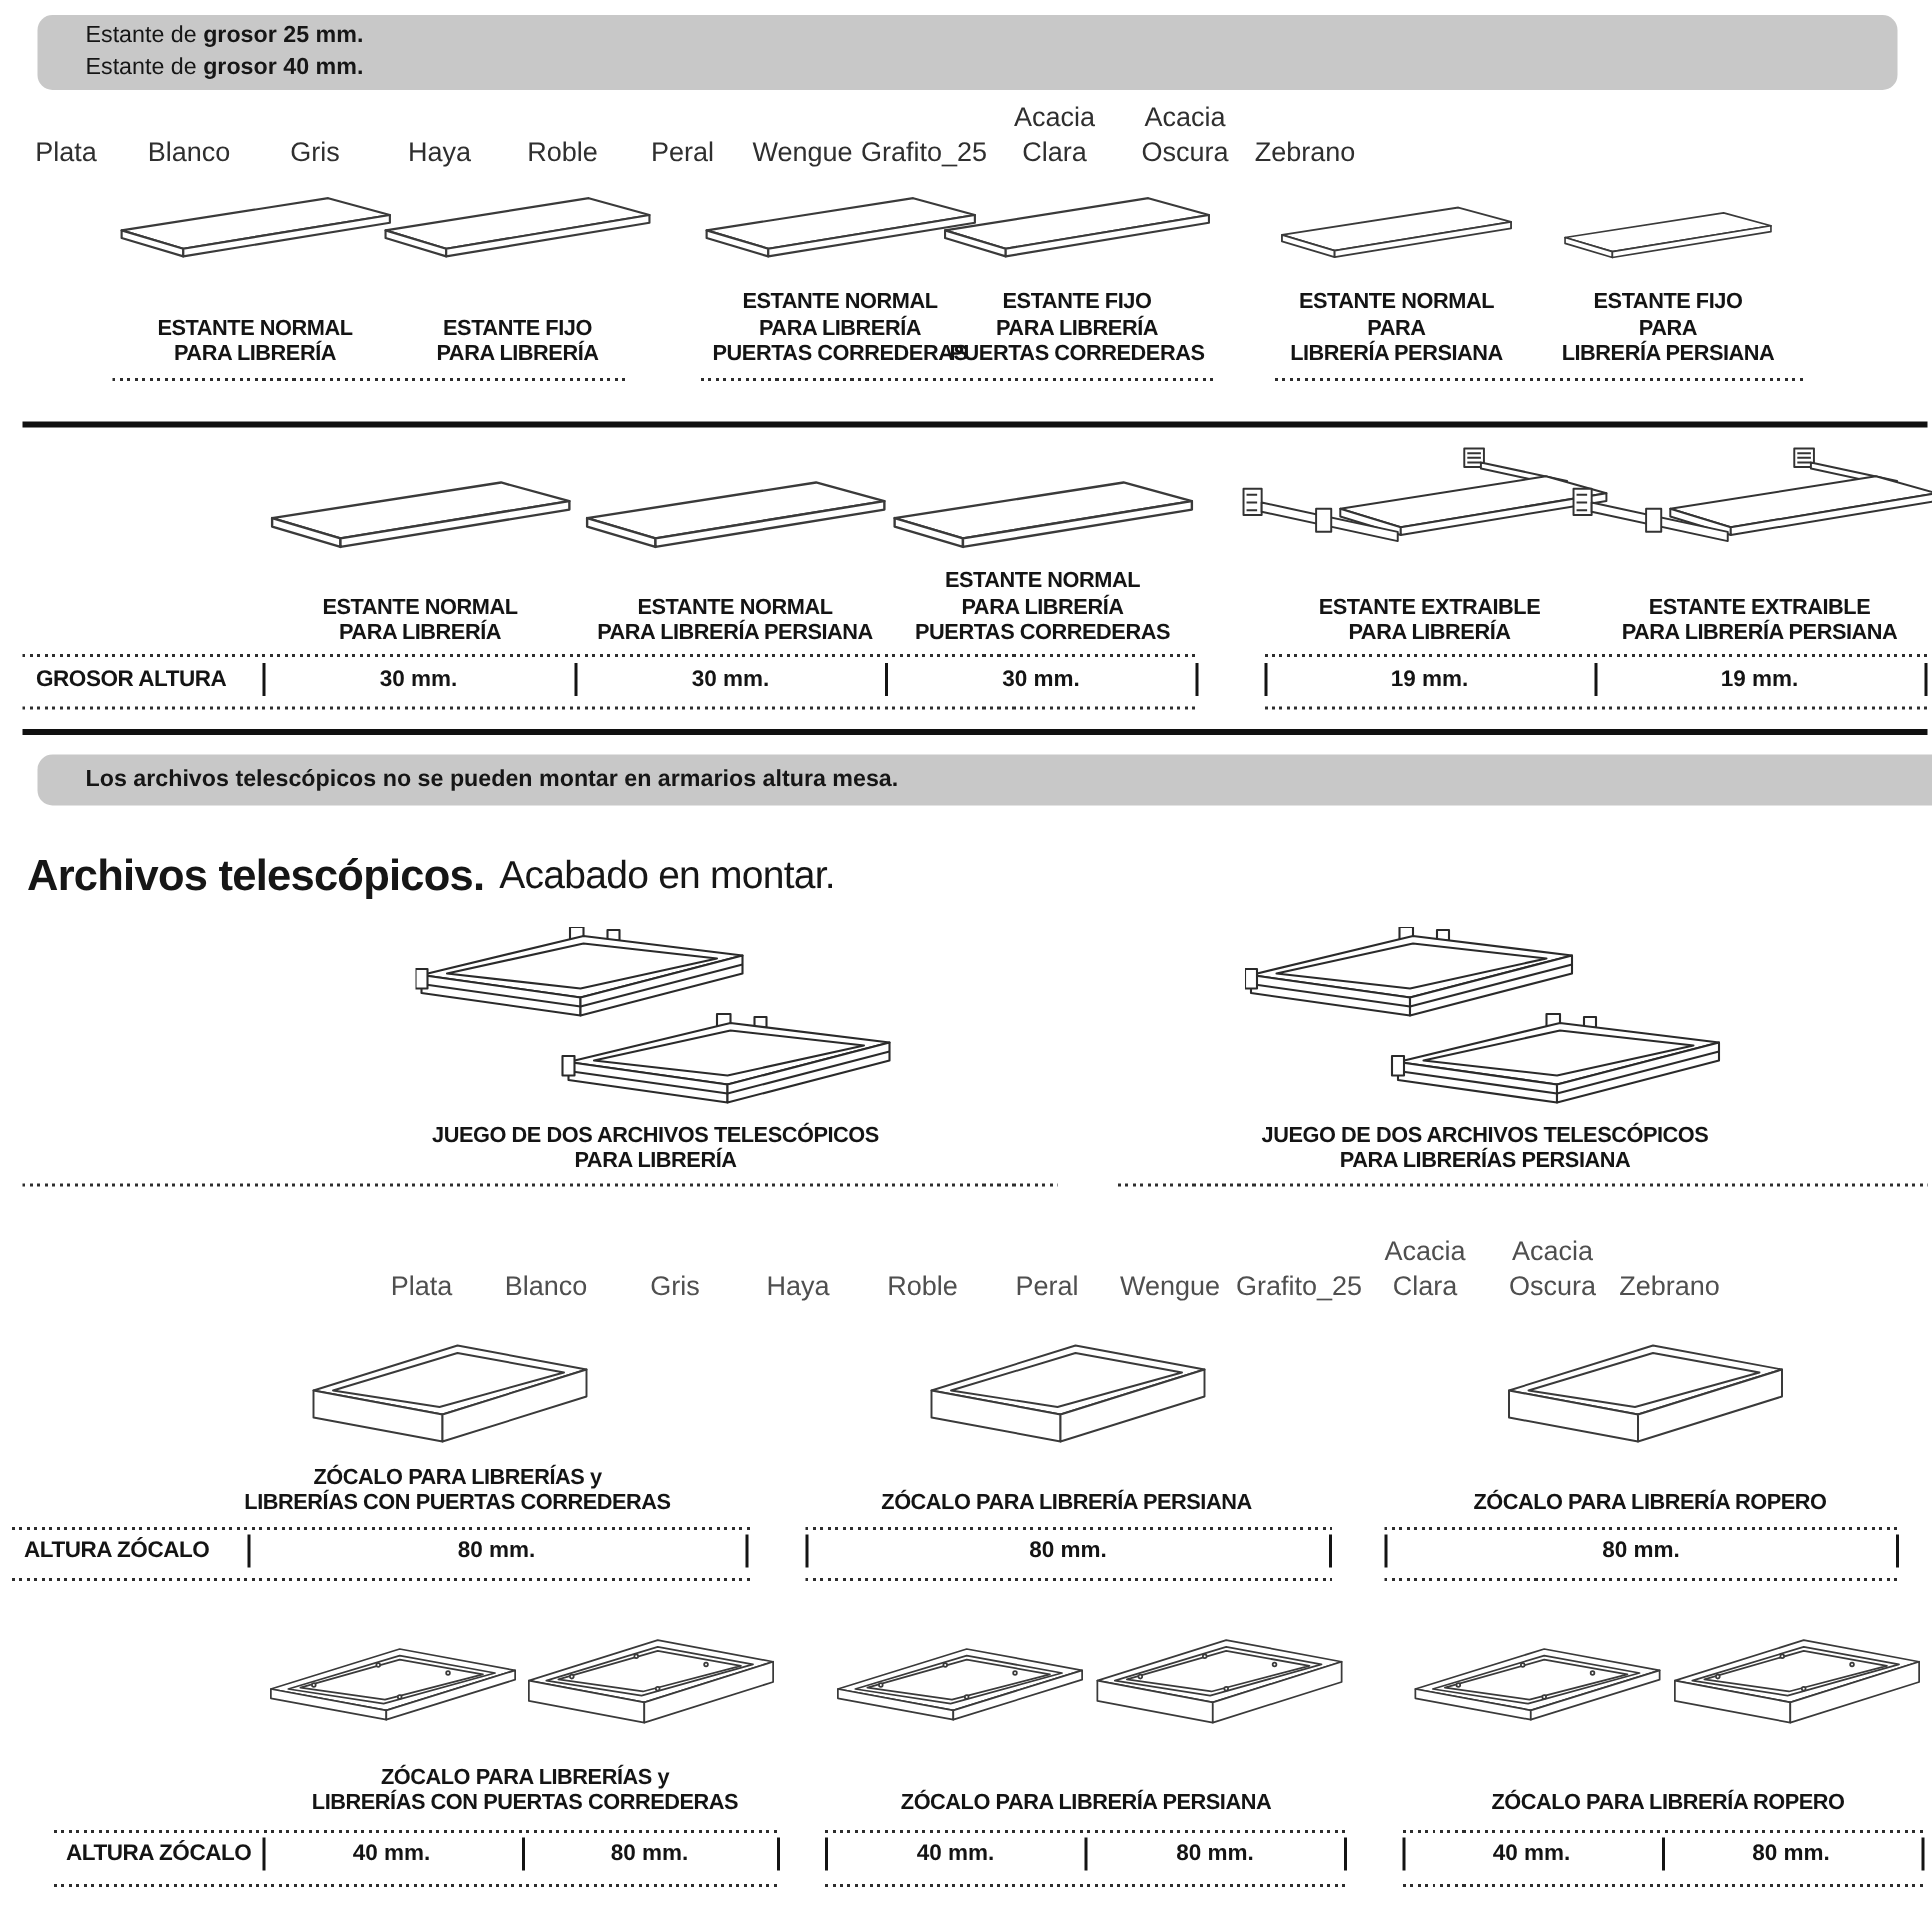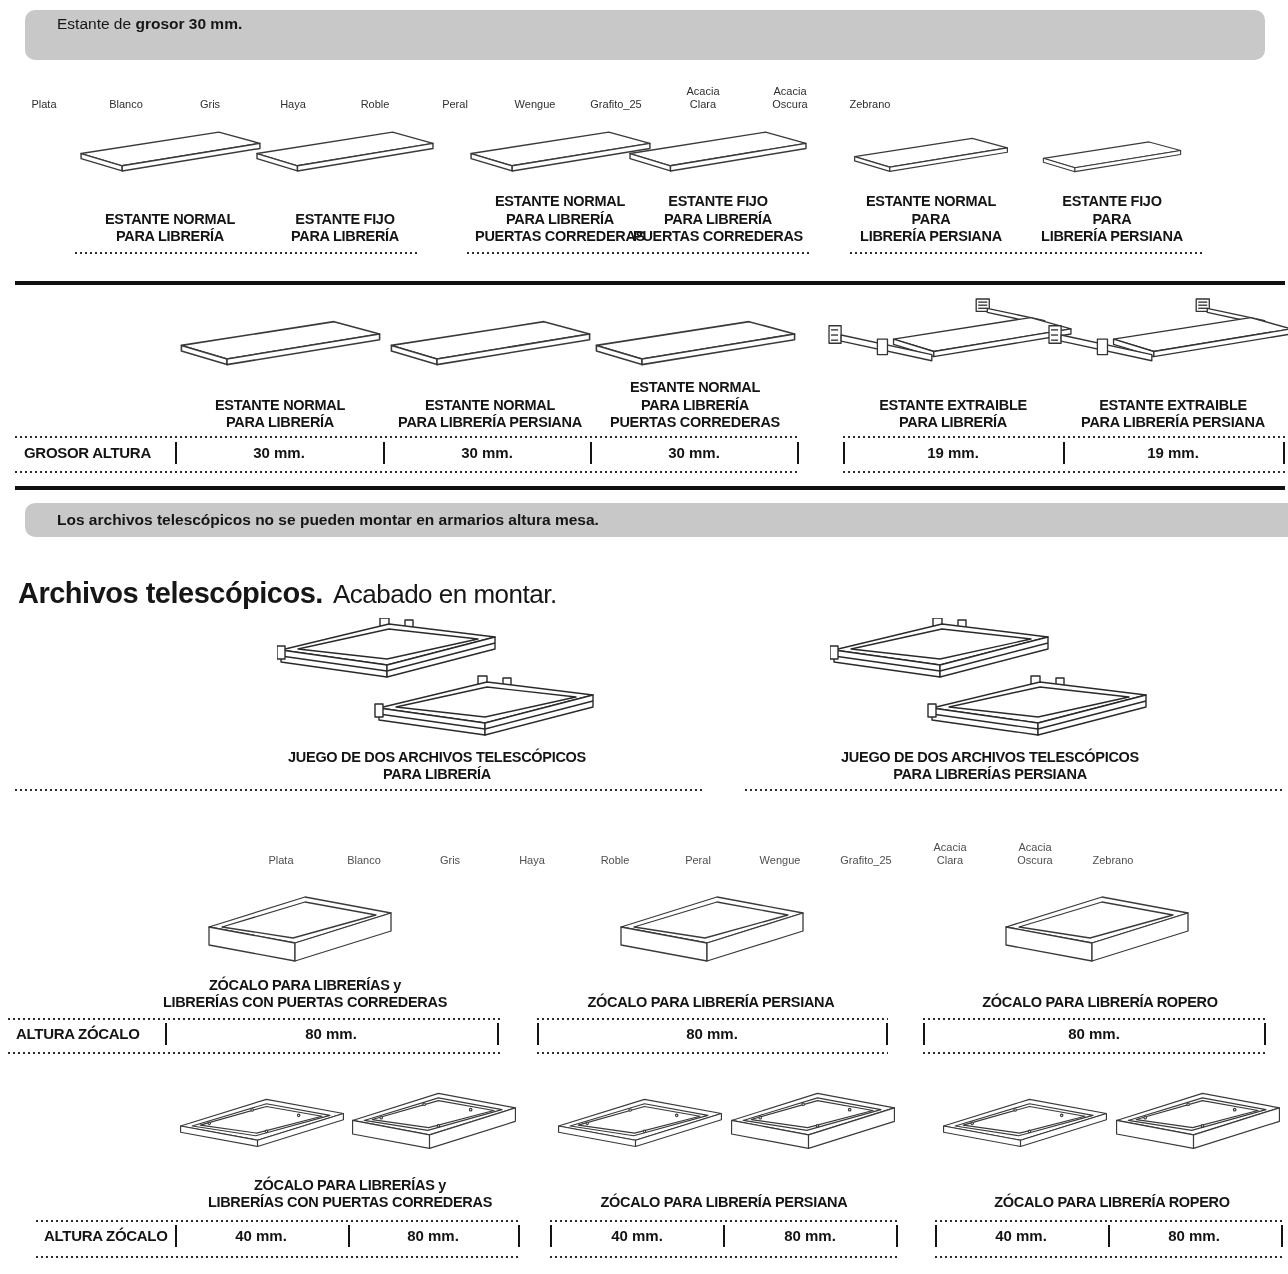--- a/index.html
+++ b/index.html
@@ -4,42 +4,43 @@
 <style>
   html,body{margin:0;padding:0;background:#ffffff}
   #canvas{position:relative;width:1288px;height:1274px;background:#fff;
           font-family:"Liberation Sans",sans-serif;color:#161616;overflow:hidden}
   #canvas .abs{position:absolute}
   .banner{background:#c8c8c8;border-radius:10px;font-size:15.5px;line-height:21px;padding-top:3px}
   .banner .bl{padding-left:32px}
   .banner b{font-weight:bold}
   .notice{background:#c8c8c8;border-radius:10px;font-weight:bold;font-size:15.5px;
           display:flex;align-items:center;padding-left:32px}
-  .colorname{font-size:11px;color:#2f2f2f;line-height:1.25;text-align:center;white-space:pre-line;
+  .colorname{font-size:18px;color:#2f2f2f;line-height:1.25;text-align:center;white-space:pre-line;
              display:flex;align-items:flex-end;justify-content:center}
   .colorname.muted{color:#4f4f4f}
   .lbl{font-weight:bold;font-size:14.5px;line-height:1.22;letter-spacing:-0.3px;text-align:center;
        white-space:pre-line;display:flex;align-items:flex-end;justify-content:center;color:#141414}
   .dots{height:2px;background-image:repeating-linear-gradient(90deg,#2d2d2d 0 2px,transparent 2px 5px)}
   .vbar{width:2px;background:#141414}
   .rule{background:#101010}
   .val{font-weight:bold;font-size:15px;line-height:18px;text-align:center;color:#141414}
   .rowlabel{font-weight:bold;font-size:15px;line-height:18px;color:#141414;letter-spacing:-0.3px}
   .illus svg{width:100%;height:100%;display:block}
-  #heading{display:flex;align-items:flex-end;gap:10px;white-space:nowrap}
+  #heading{display:flex;align-items:flex-start;gap:10px;white-space:nowrap}
   #heading .h-bold{font-weight:bold;font-size:29px;letter-spacing:-0.5px}
   #heading .h-norm{font-size:26px;letter-spacing:-0.5px}
 </style>
 </head>
 <body>
 
 <div id="canvas">
 
   <div class="abs banner" style="left:25px;top:10px;width:1240px;height:47px">
-    <div class="bl"><span>Estante de </span><b>grosor 30 mm.</b></div>
+    <div class="bl"><span>Estante de </span><b>grosor 25 mm.</b></div>
+    <div class="bl"><span>Estante de </span><b>grosor 40 mm.</b></div>
   </div>
 
   <div class="abs notice" style="left:25px;top:503px;width:1240px;height:34px">
     <span>Los archivos telescópicos no se pueden montar en armarios altura mesa.</span>
   </div>
 
   <div class="abs" id="heading" style="left:18px;top:568px;height:42px">
     <span class="h-bold">Archivos telescópicos.</span>
     <span class="h-norm">Acabado en montar.</span>
   </div>

